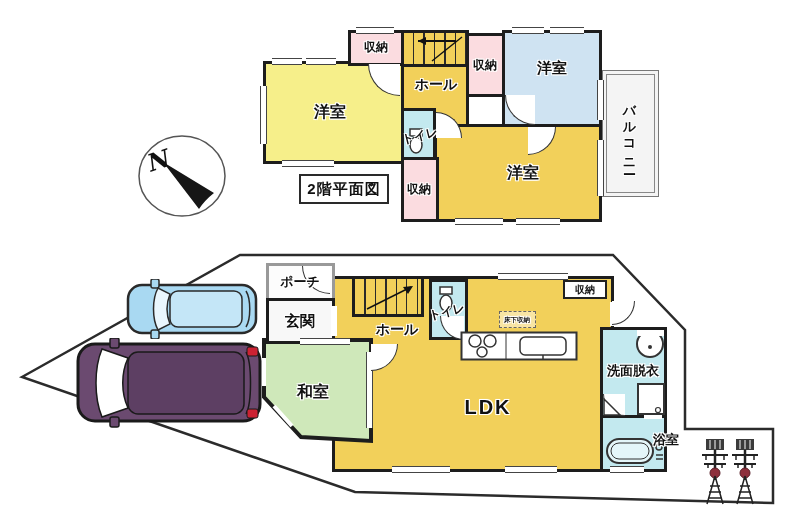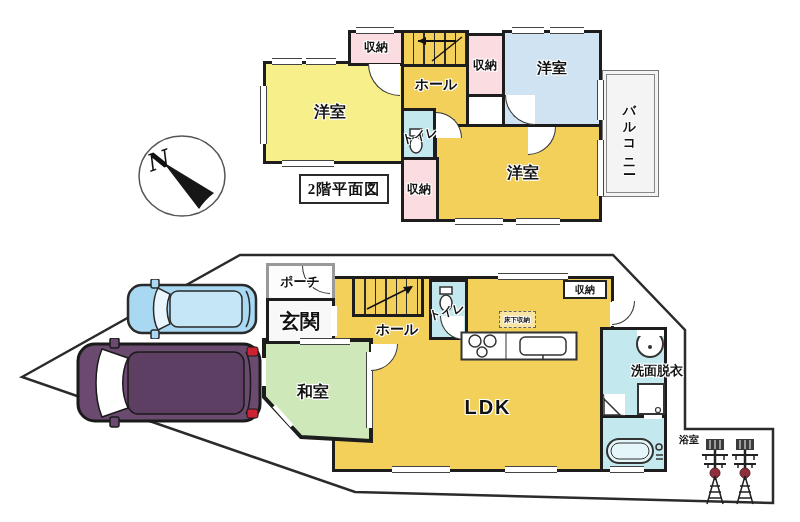--- a/index.html
+++ b/index.html
@@ -101,21 +101,21 @@
 
   <div class="lbl" style="left:376px;top:47px;font-size:12px;">収納</div>
   <div class="lbl" style="left:436px;top:85px;font-size:14px;">ホール</div>
   <div class="lbl" style="left:485px;top:65px;font-size:12px;">収納</div>
   <div class="lbl" style="left:552px;top:68px;font-size:15px;">洋室</div>
   <div class="lbl" style="left:330px;top:112px;font-size:16px;">洋室</div>
   <div class="lbl" style="left:420px;top:136px;font-size:12px;transform:translate(-50%,-50%) rotate(-14deg);">トイレ</div>
   <div class="lbl" style="left:419px;top:189px;font-size:12px;">収納</div>
   <div class="lbl" style="left:523px;top:173px;font-size:16px;">洋室</div>
   <div class="lbl vlbl" style="left:629px;top:133px;font-size:13px;font-weight:bold;">バルコニー</div>
-  <div class="titlebox" style="left:299px;top:174px;width:90px;height:30px;font-family:Liberation Serif, serif;">
+  <div class="titlebox" style="left:299px;top:174px;width:90px;height:30px;">
     <span>2階平面図</span>
   </div>
 
   <div class="room" style="left:332px;top:276px;width:282px;height:196px;background:#f2d05a;"></div>
   <div class="room stairs" style="left:352px;top:276px;width:72px;height:41px;">
     <svg width="66" height="35" viewBox="0 0 66 35" style="position:absolute;left:0;top:0;">
       <line x1="12" y1="30" x2="56" y2="8" stroke="#111" stroke-width="1.5"></line>
       <path d="M58,7 L48,8 L53,15 Z" fill="#111"></path>
     </svg>
   </div>
@@ -172,29 +172,29 @@
     <rect x="9" y="28" width="38" height="16" rx="8" fill="none" stroke="#333" stroke-width="1"></rect>
     <circle cx="57" cy="32" r="3" fill="none" stroke="#333" stroke-width="1.5"></circle>
     <line x1="54" y1="40" x2="61" y2="40" stroke="#333" stroke-width="1.5"></line>
     <line x1="54" y1="44" x2="61" y2="44" stroke="#333" stroke-width="1.5"></line>
   </svg>
 
   <div class="smallbox" style="left:563px;top:280px;width:44px;height:19px;"></div>
   <div class="dashedbox" style="left:499px;top:311px;width:37px;height:17px;"></div>
 
   <div class="lbl" style="left:300px;top:282px;font-size:13px;">ポーチ</div>
-  <div class="lbl" style="left:300px;top:321px;font-size:20px;">玄関</div>
+  <div class="lbl" style="left:300px;top:321px;font-size:15px;">玄関</div>
   <div class="lbl" style="left:397px;top:330px;font-size:14px;">ホール</div>
   <div class="lbl" style="left:447px;top:312px;font-size:12px;transform:translate(-50%,-50%) rotate(-14deg);">トイレ</div>
   <div class="lbl" style="left:313px;top:392px;font-size:16px;">和室</div>
   <div class="lbl" style="left:488px;top:407px;font-size:20px;letter-spacing:2px;">LDK</div>
   <div class="lbl" style="left:585px;top:290px;font-size:10px;">収納</div>
   <div class="lbl" style="left:517px;top:320px;font-size:6.5px;">床下収納</div>
-  <div class="lbl" style="left:633px;top:371px;font-size:13px;margin-left:24px;">洗面脱衣</div>
-  <div class="lbl" style="left:671px;top:440px;font-size:10px;padding-left:36px;">浴室</div>
+  <div class="lbl" style="left:633px;top:371px;font-size:13px;">洗面脱衣</div>
+  <div class="lbl" style="left:648px;top:440px;font-size:13px;padding-left:36px;">浴室</div>
 
   <svg class="abs" style="left:702px;top:436px;" width="26" height="70" viewBox="0 0 26 70">
     <line x1="13" y1="4" x2="13" y2="44" stroke="#222" stroke-width="2.5"></line>
     <rect x="4" y="3" width="18" height="11" fill="#3b3b3b"></rect>
     <line x1="8" y1="4" x2="8" y2="13" stroke="#fff" stroke-width="1"></line>
     <line x1="13" y1="4" x2="13" y2="13" stroke="#fff" stroke-width="1"></line>
     <line x1="18" y1="4" x2="18" y2="13" stroke="#fff" stroke-width="1"></line>
     <line x1="0" y1="19" x2="26" y2="19" stroke="#222" stroke-width="2"></line>
     <line x1="4" y1="19" x2="4" y2="24" stroke="#222" stroke-width="1.5"></line>
     <line x1="22" y1="19" x2="22" y2="24" stroke="#222" stroke-width="1.5"></line>

